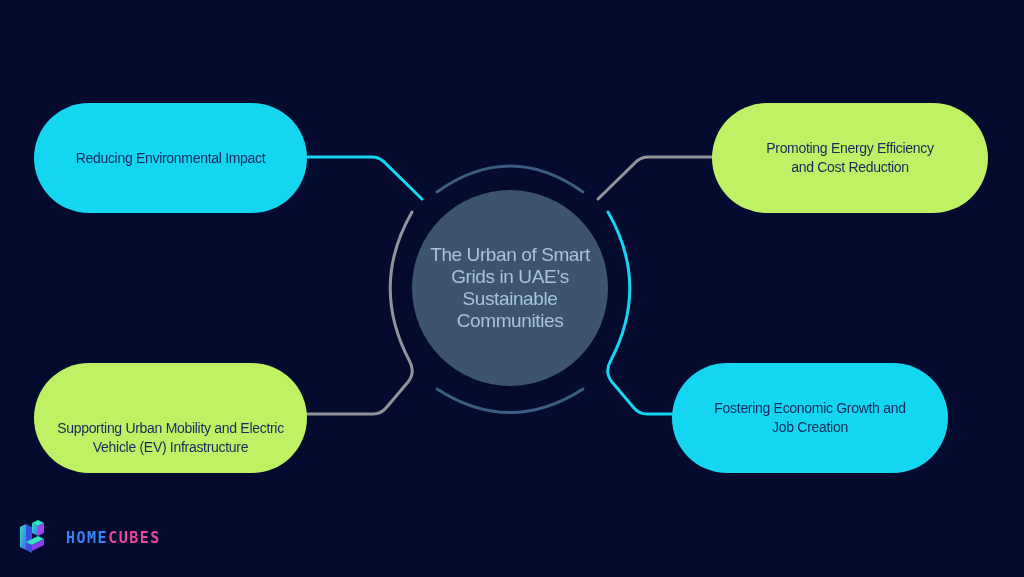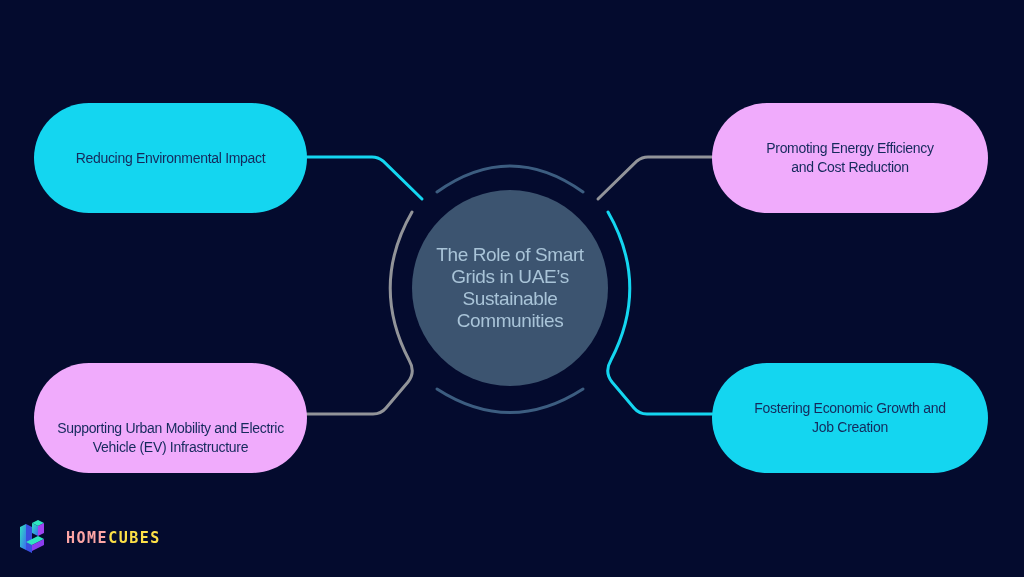--- a/index.html
+++ b/index.html
@@ -17,25 +17,25 @@
     display: flex; align-items: center; justify-content: center;
     text-align: center;
     color: #152a5c;
     font-size: 14px;
     line-height: 19px;
     letter-spacing: -0.3px;
     box-sizing: border-box;
     padding: 0 22px;
   }
   .pill.cyan { background: #14d6f0; }
-  .pill.gray { background: #f0abfc; }
+  .pill.gray { background: #bef264; }
   #pill-tl { left: 34px; top: 103px; }
   #pill-tr { left: 712px; top: 103px; width: 276px; }
   #pill-bl { left: 34px; top: 363px; }
-  #pill-br { left: 712px; top: 363px; width: 276px; }
+  #pill-br { left: 672px; top: 363px; width: 276px; }
   .center-circle {
     position: absolute;
     left: 412px; top: 190px;
     width: 196px; height: 196px;
     border-radius: 50%;
     background: #3c5470;
     display: flex; align-items: center; justify-content: center;
     text-align: center;
     color: #a9c4d8;
     font-size: 19px;
@@ -48,43 +48,43 @@
     position: absolute; left: 16px; top: 519px;
     display: flex; align-items: center;
   }
   .logo-text {
     margin-left: 14px;
     font-family: "DejaVu Sans Mono", monospace;
     font-weight: bold;
     font-size: 15px;
     letter-spacing: 1.5px;
   }
-  .logo-home { color: #fca5a5; }
-  .logo-cubes { color: #fde047; text-align: center; }
+  .logo-home { color: #3b82f6; }
+  .logo-cubes { color: #ec4899; text-align: center; }
 </style>
 </head>
 <body>
 
 <svg id="canvas" viewBox="0 0 1024 577" xmlns="http://www.w3.org/2000/svg">
 
   <path d="M 437 192 Q 510 140 583 192" fill="none" stroke="#3c5d80" stroke-width="3" stroke-linecap="round"></path>
 
   <path d="M 437 389 Q 510 436 583 389" fill="none" stroke="#3c5d80" stroke-width="3" stroke-linecap="round"></path>
 
   <path d="M 307 157 L 372 157 Q 378 157 383 161 L 422 199" fill="none" stroke="#14d6f0" stroke-width="3" stroke-linecap="round"></path>
 
   <path d="M 712 157 L 648 157 Q 642 157 637 161 L 598 199" fill="none" stroke="#929499" stroke-width="3" stroke-linecap="round"></path>
 
   <path d="M 412 212 Q 370 285 409 360 Q 416 372 408 382 L 386 408 Q 381 414 373 414 L 307 414" fill="none" stroke="#929499" stroke-width="3" stroke-linecap="round"></path>
 
   <path d="M 608 212 Q 650 285 611 360 Q 604 372 612 382 L 634 408 Q 639 414 647 414 L 712 414" fill="none" stroke="#14d6f0" stroke-width="3" stroke-linecap="round"></path>
 </svg>
 
 <div class="center-circle">
-  <span>The Role of Smart Grids in UAE’s Sustainable Communities</span>
+  <span>The Urban of Smart Grids in UAE’s Sustainable Communities</span>
 </div>
 
 <div class="pill cyan" id="pill-tl">
   <span style="display:block;max-width:200px;">Reducing Environmental Impact</span>
 </div>
 <div class="pill gray" id="pill-tr">
   <span style="display:block;max-width:170px;">Promoting Energy Efficiency and Cost Reduction</span>
 </div>
 <div class="pill gray" id="pill-bl">
   <span style="display:block;max-width:232px;margin-top:39px;">Supporting Urban Mobility and Electric Vehicle (EV) Infrastructure</span>

